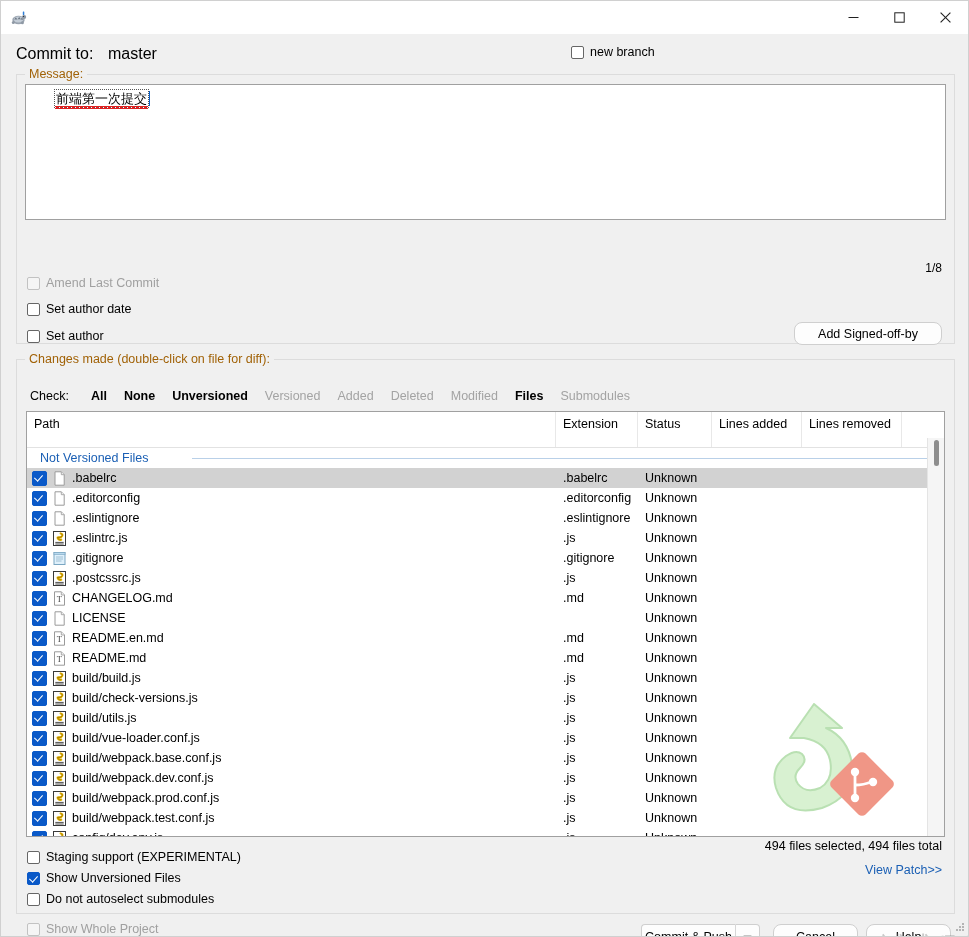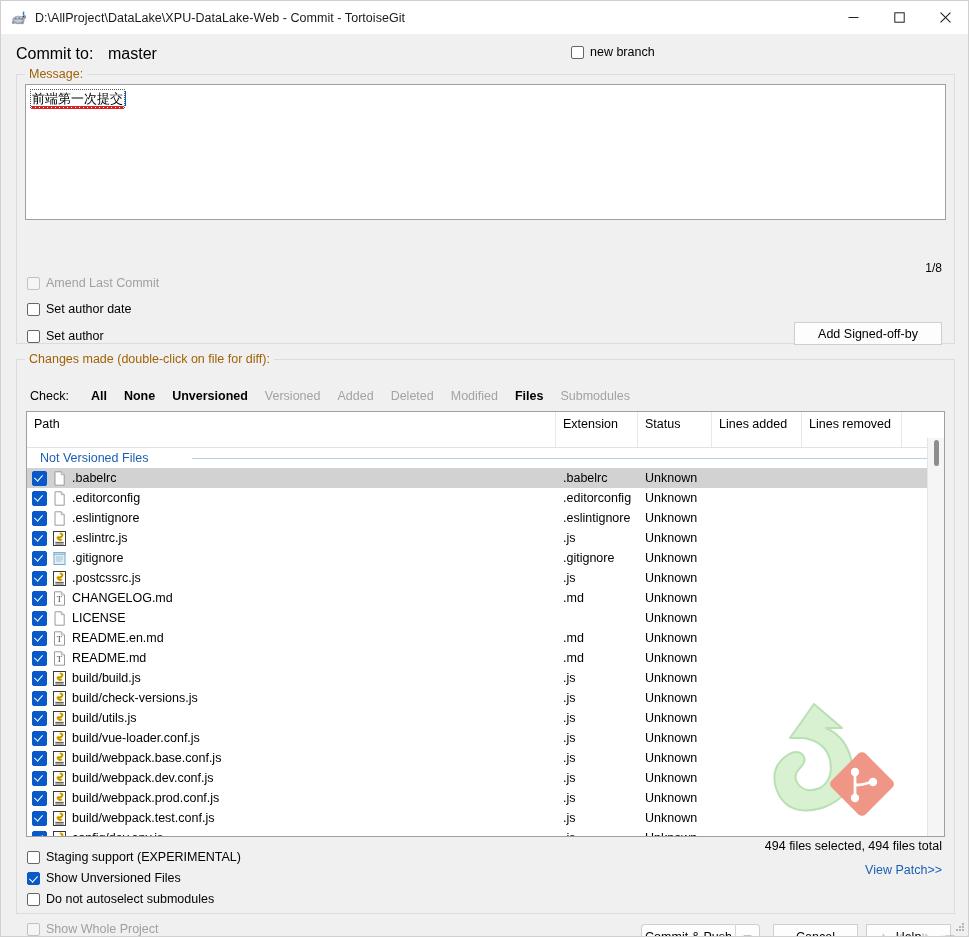--- a/index.html
+++ b/index.html
@@ -126,20 +126,21 @@
   }
   .msg-text {
     display: inline-block;
     position: relative;
     font-size: 13px;
     line-height: 17px;
     white-space: pre;
     color: #000;
     border: 1px dotted #555;
     padding: 0 1px;
+    margin-left: 24px;
   }
   .msg-text::after {
     content: "";
     position: absolute;
     left: 0; right: 0; bottom: -2px;
     height: 3px;
     background-image:
       linear-gradient(45deg, transparent 40%, #e02020 40%, #e02020 60%, transparent 60%),
       linear-gradient(-45deg, transparent 40%, #e02020 40%, #e02020 60%, transparent 60%);
     background-size: 4px 3px;
@@ -197,21 +198,21 @@
     transform: rotate(42deg);
   }
   .wcb.dis {
     border-color: #c2c2c2;
     background: #f5f5f5;
   }
 
   .btn {
     background: #fdfdfd;
     border: 1px solid #cfcfcf;
-    border-radius: 0;
+    border-radius: 8px;
     font-family: "Liberation Sans", sans-serif;
     font-size: 12.5px;
     color: #000;
     box-sizing: border-box;
     cursor: default;
     padding: 0;
     white-space: nowrap;
   }
 
   #signed-off-btn {
@@ -447,21 +448,20 @@
         <path d="M4.2 10.5 L5.8 8.2 L7.4 10.5 Z" fill="#6d7884"></path>
         <path d="M7.6 10.3 L9.2 8.0 L10.8 10.3 Z" fill="#6d7884"></path>
         <path d="M10.5 10.6 L12.0 8.6 L13.2 10.8 Z" fill="#6d7884"></path>
         <circle cx="14.1" cy="8.0" r="2.1" fill="#8f99a5"></circle>
         <circle cx="13.5" cy="7.4" r="0.7" fill="#2c3440"></circle>
         <rect x="12.8" y="2.6" width="1.5" height="3.3" rx="0.5" fill="#2f7fd8"></rect>
         <circle cx="3.3" cy="13.6" r="1.5" fill="#8f99a5"></circle>
         <circle cx="12.4" cy="13.8" r="1.5" fill="#8f99a5"></circle>
       </svg>
     </div>
-    <div class="title-text">D:\AllProject\DataLake\XPU-DataLake-Web - Commit - TortoiseGit</div>
     <div class="win-controls">
       <div class="win-btn">
         <svg width="11" height="11" viewBox="0 0 11 11">
             <line x1="0.5" y1="5.5" x2="10.5" y2="5.5" stroke="#202020" stroke-width="1"></line>
           </svg>
       </div>
       <div class="win-btn">
         <svg width="11" height="11" viewBox="0 0 11 11">
             <rect x="0.8" y="0.8" width="9.4" height="9.4" fill="none" stroke="#202020" stroke-width="1"></rect>
           </svg>

